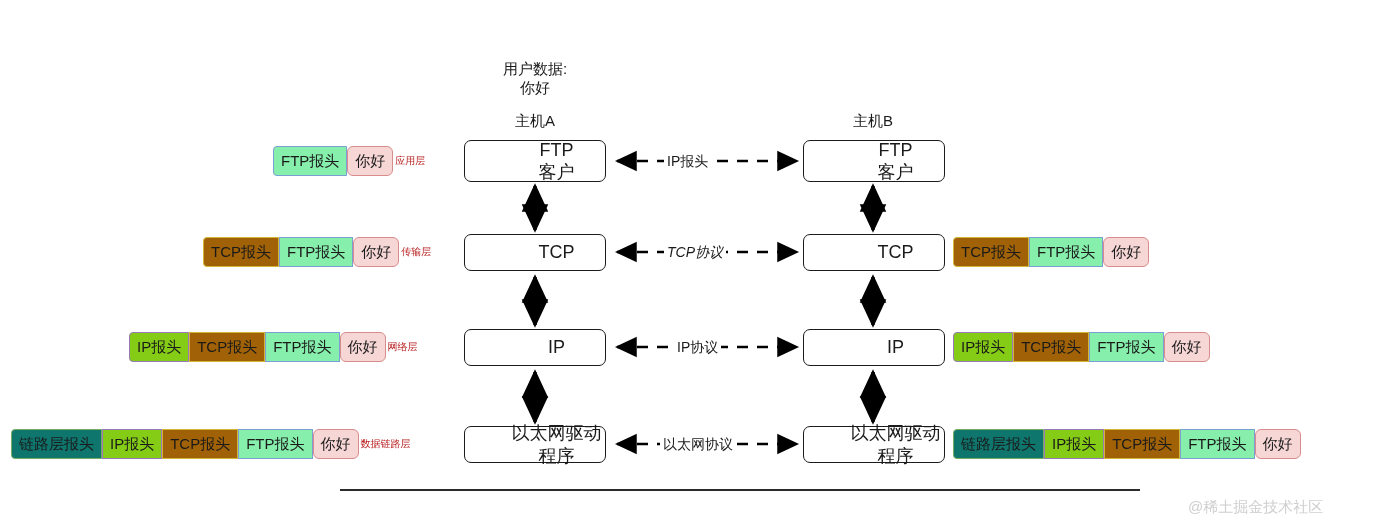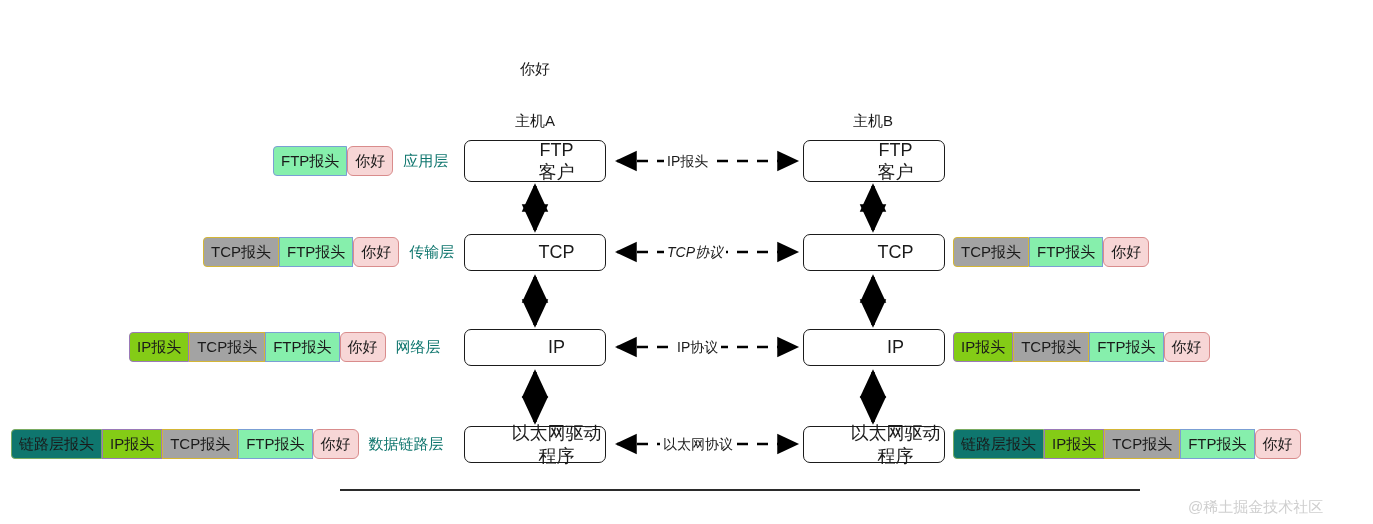--- a/index.html
+++ b/index.html
@@ -26,30 +26,30 @@
     position:absolute;display:flex;align-items:stretch;height:30px;
   }
   .chip{
     display:flex;align-items:center;justify-content:center;
     font-size:15px;color:#1a1a1a;white-space:nowrap;
     padding:0 7px;box-sizing:border-box;height:30px;
     border:1px solid #888;
   }
   .chip.link  {background:#0f766e;border-color:#7aab62;}
   .chip.ip    {background:#84cc16;border-color:#9a79b8;}
-  .chip.tcp   {background:#a3a3a3;border-color:#d4b636;}
+  .chip.tcp   {background:#a16207;border-color:#d4b636;}
   .chip.ftp   {background:#86efac;border-color:#7b9fd4;}
   .chip.data  {
     background:#f7d6d6;border-color:#d98c8c;
     border-radius:6px;
   }
   .chip.first{border-top-left-radius:4px;border-bottom-left-radius:4px;}
   .layer-name{
     display:flex;align-items:center;height:30px;
-    font-size:15px;color:#0f766e;white-space:nowrap;padding-left:10px;
+    font-size:10px;color:#b91c1c;white-space:nowrap;padding-left:2px;
   }
 
   
   .node{
     position:absolute;box-sizing:border-box;
     border:1.6px solid #1b1b1b;border-radius:7px;background:#ffffff;
     display:flex;align-items:center;justify-content:center;
     text-align:center;font-size:18px;color:#1a1a1a;line-height:1.25;
     white-space:pre-line;
     padding-left:43px;
@@ -100,20 +100,21 @@
       <line x1="535" y1="186" x2="535" y2="230"></line>
       <line x1="535" y1="277" x2="535" y2="325"></line>
       <line x1="535" y1="372" x2="535" y2="422"></line>
       <line x1="873" y1="186" x2="873" y2="230"></line>
       <line x1="873" y1="277" x2="873" y2="325"></line>
       <line x1="873" y1="372" x2="873" y2="422"></line>
     </g>
   </svg>
 
   <div class="abs plain center-txt" style="left:455px;top:60px;width:160px;">
+    <div>用户数据:</div>
     <div>你好</div>
   </div>
 
   <div class="abs plain center-txt" style="left:793px;top:112px;width:160px;">主机B</div>
   <div class="abs plain center-txt" style="left:455px;top:112px;width:160px;">主机A</div>
 
   <div class="node" style="left:464px;top:140px;width:142px;height:42px;">FTP
 客户</div>
   <div class="node" style="left:464px;top:234px;width:142px;height:37px;">TCP</div>
   <div class="node" style="left:464px;top:329px;width:142px;height:37px;">IP</div>

